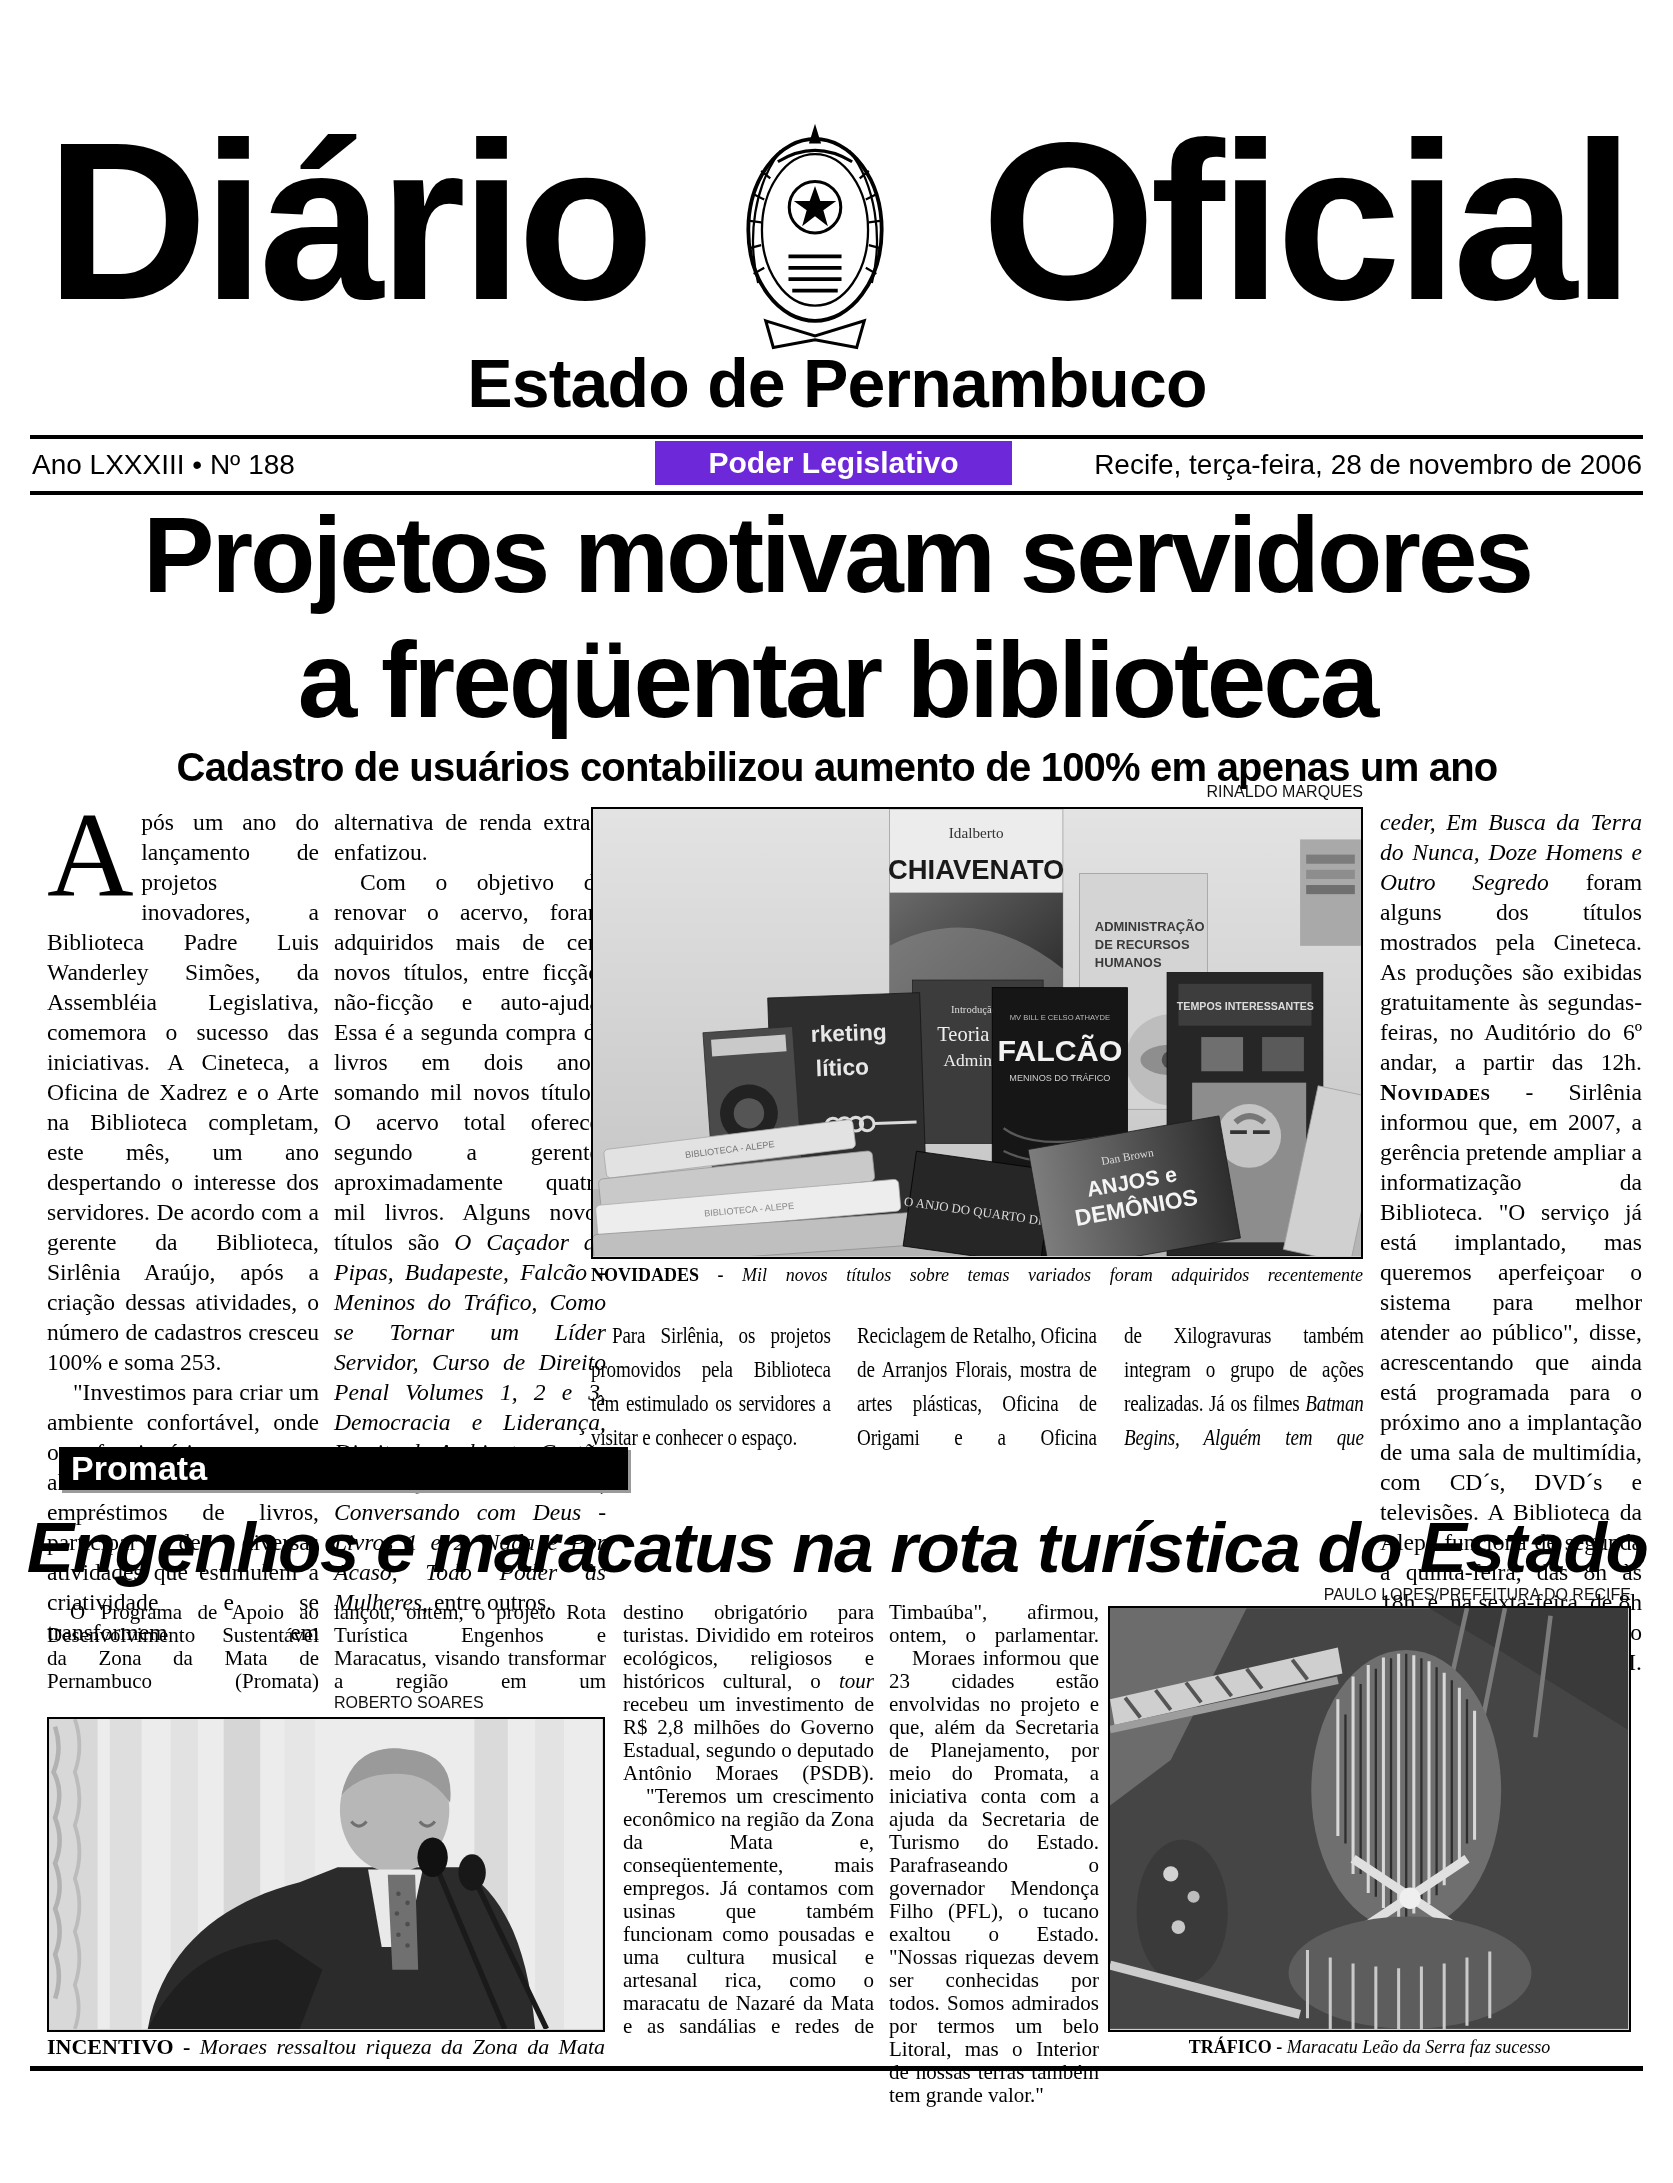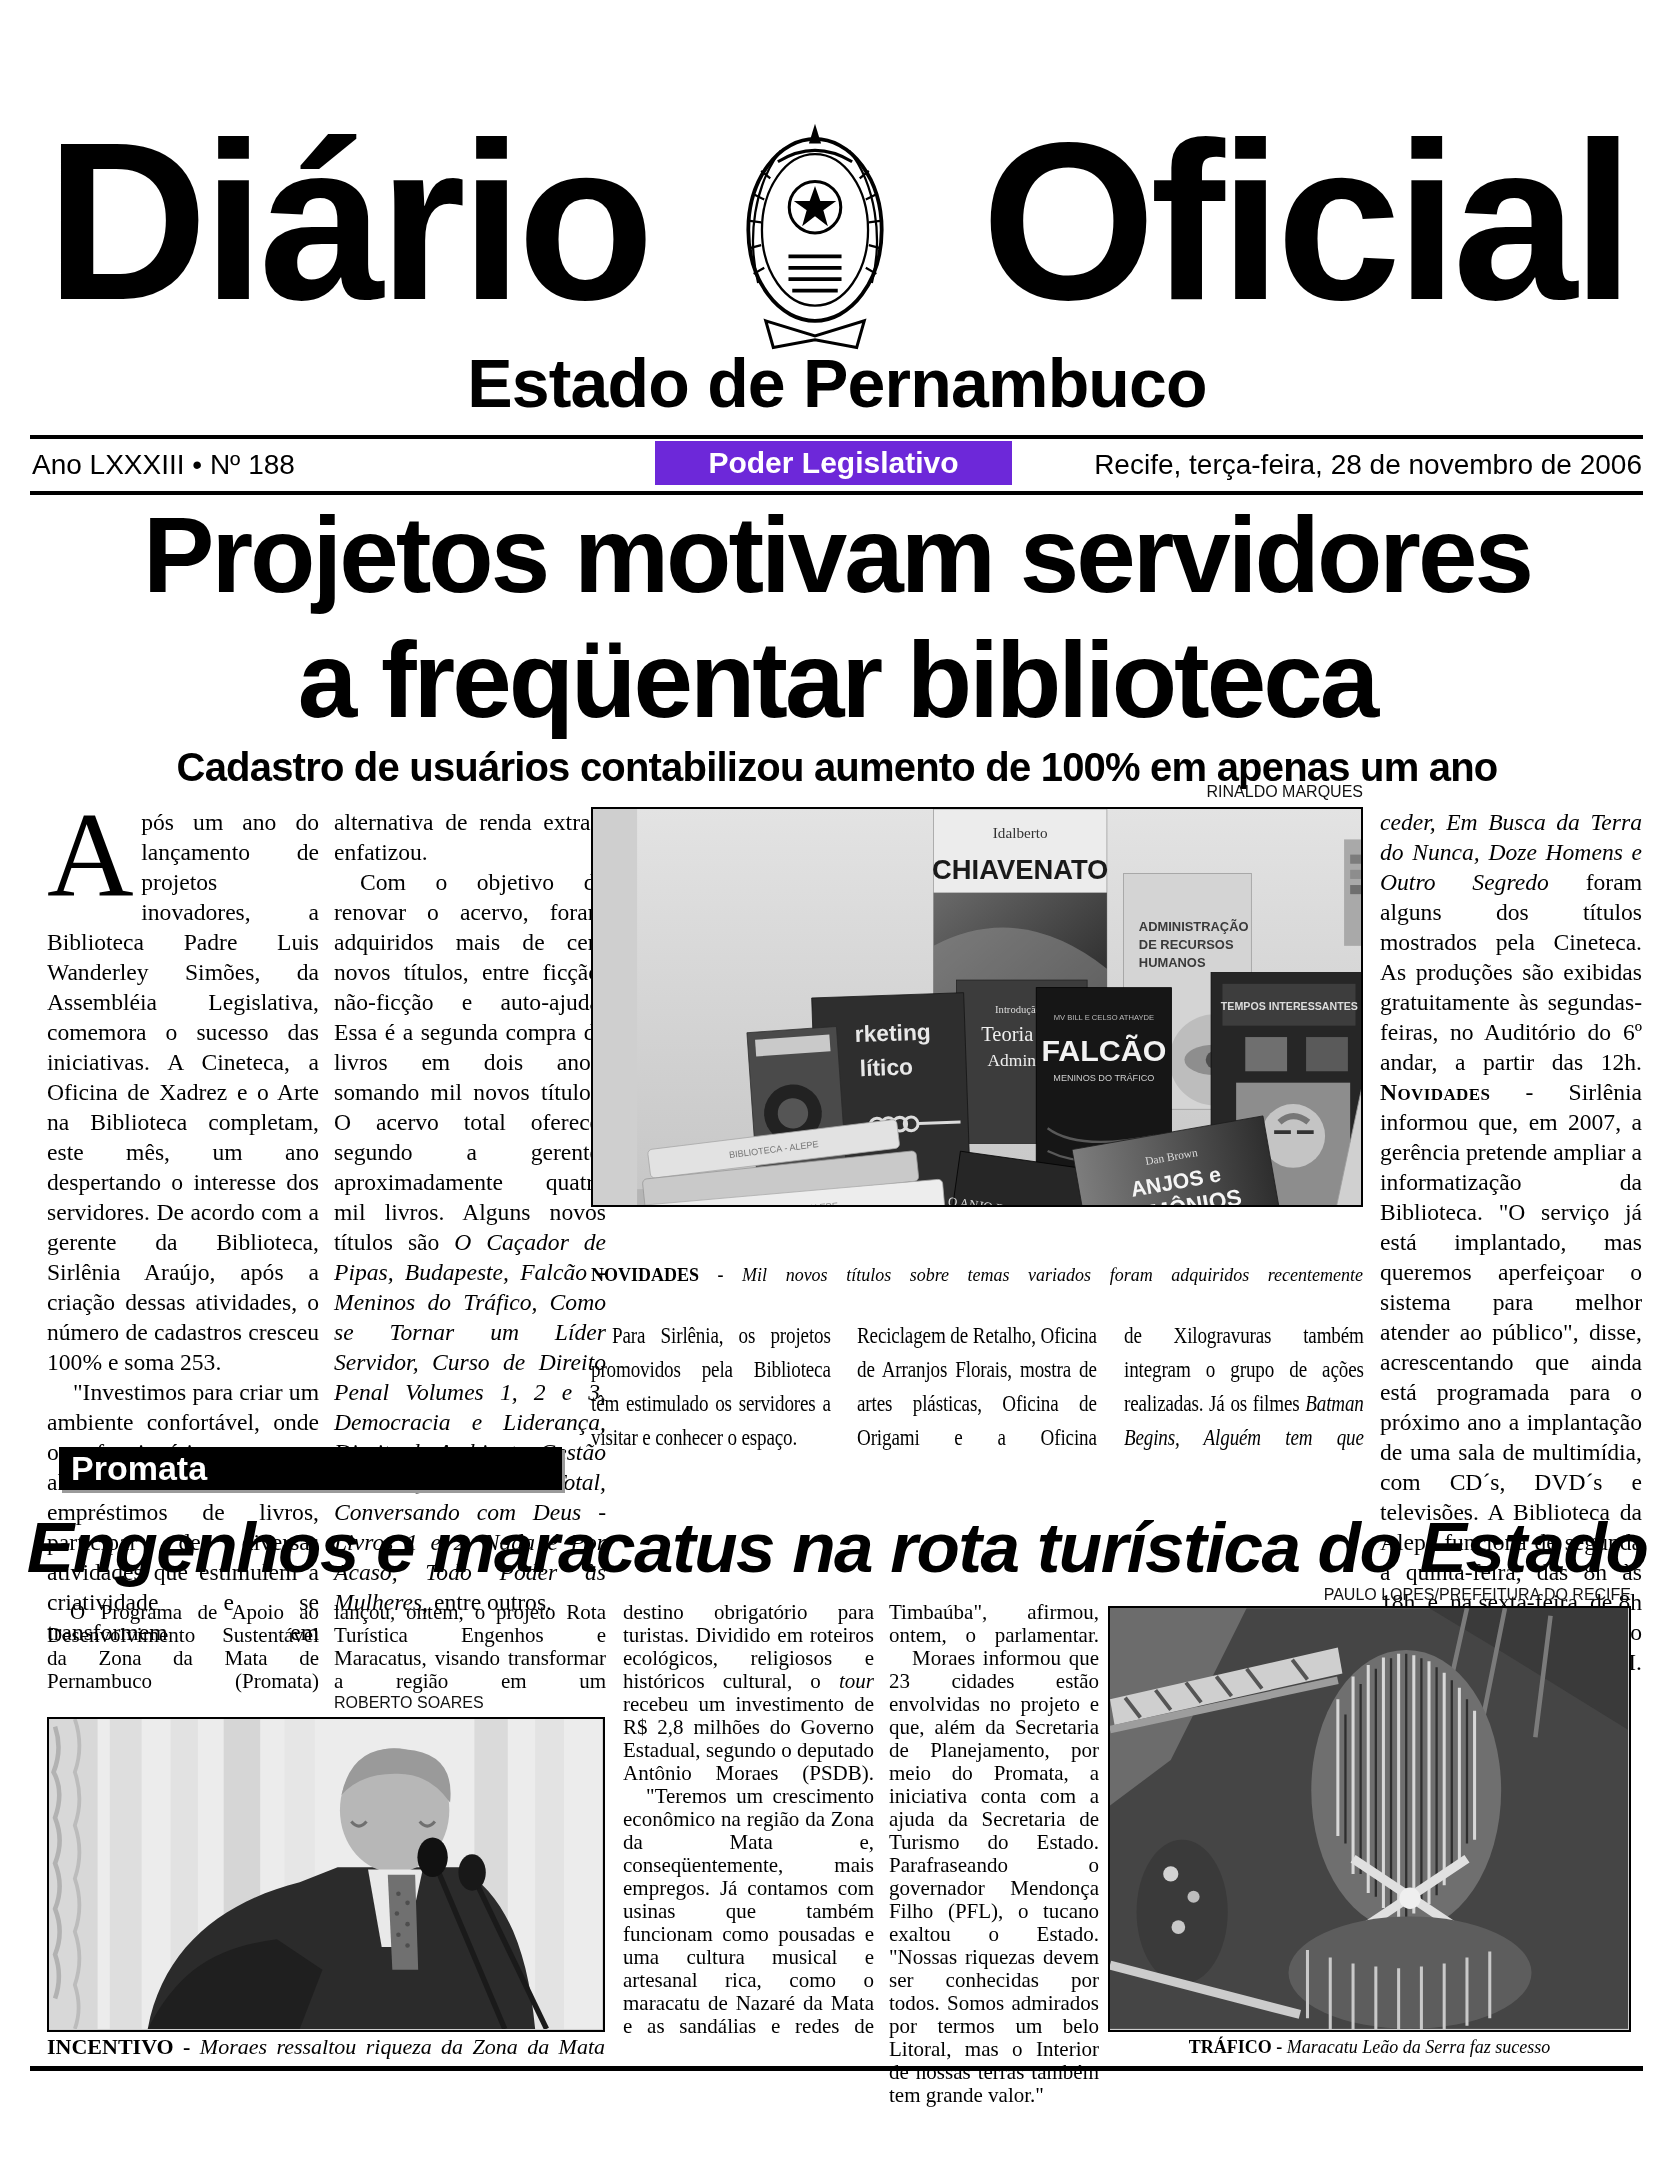--- a/index.html
+++ b/index.html
@@ -37,34 +37,34 @@
   .body-copy .indent{text-indent:1.1em;}
   .cont{text-align-last:justify;}
   .col-a1{font-size:23.6px;line-height:30px;}
   .a1col1{left:47px;top:807px;width:272px;}
   .a1col2{left:334px;top:807px;width:272px;}
   .a1col5{left:1380px;top:807px;width:262px;}
   .dropcap{float:left;font-size:120px;line-height:87px;padding:4.6px 7.6px 0 0;}
   .smallcaps{font-variant:small-caps;font-weight:bold;letter-spacing:0.4px;}
 
   .photo-frame{border:2.3px solid #000;box-sizing:border-box;background:#cfcfcf;overflow:hidden;}
-  .photo1{left:591px;top:807px;width:772px;height:400px;padding-left:44px;}
+  .photo1{left:591px;top:807px;width:772px;height:452px;}
   .caption{font-size:18px;}
   .caption .cap-label{font-weight:bold;}
   .caption .cap-text{font-style:italic;}
   .caption1{left:591px;top:1265px;width:772px;text-align:justify;text-align-last:justify;}
 
   .mini{top:1318px;width:296px;font-size:23.6px;line-height:34px;transform:scaleX(0.81);
         transform-origin:left top;letter-spacing:-0.2px;}
   .mini1{left:591px;}
   .mini2{left:857px;}
   .mini3{left:1124px;}
 
   
-  .promata-box{left:59px;top:1447px;width:503px;height:43px;background:#000;box-shadow:3px 3px 0 #9a9a9a;}
+  .promata-box{left:59px;top:1447px;width:569px;height:43px;background:#000;box-shadow:3px 3px 0 #9a9a9a;}
   .promata-label{color:#fff;font-weight:bold;font-size:34px;line-height:43px;padding-left:12px;}
   .headline2{left:0;top:1507px;width:1674px;text-align:center;font-weight:bold;
              font-size:71px;letter-spacing:-1.5px;font-style:italic;}
   .credit2{left:1108px;top:1586px;width:523px;text-align:right;}
   .credit3{left:334px;top:1694px;width:271px;text-align:left;}
 
   .col-a2{font-size:21px;line-height:23px;}
   .a2col1{left:47px;top:1601px;width:272px;}
   .a2col2{left:334px;top:1601px;width:272px;}
   .a2col3{left:623px;top:1601px;width:251px;}

